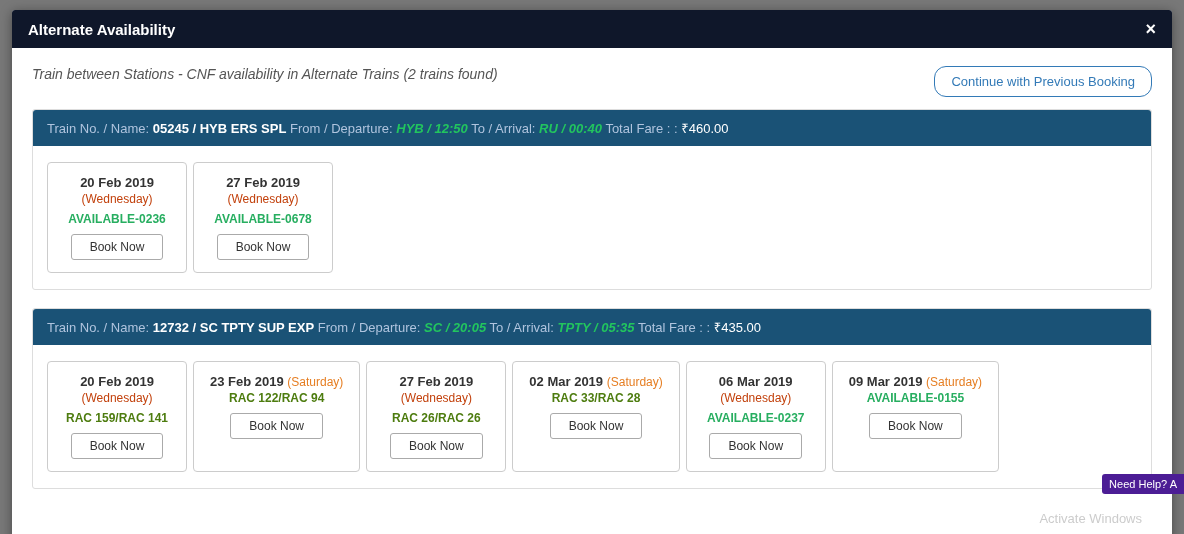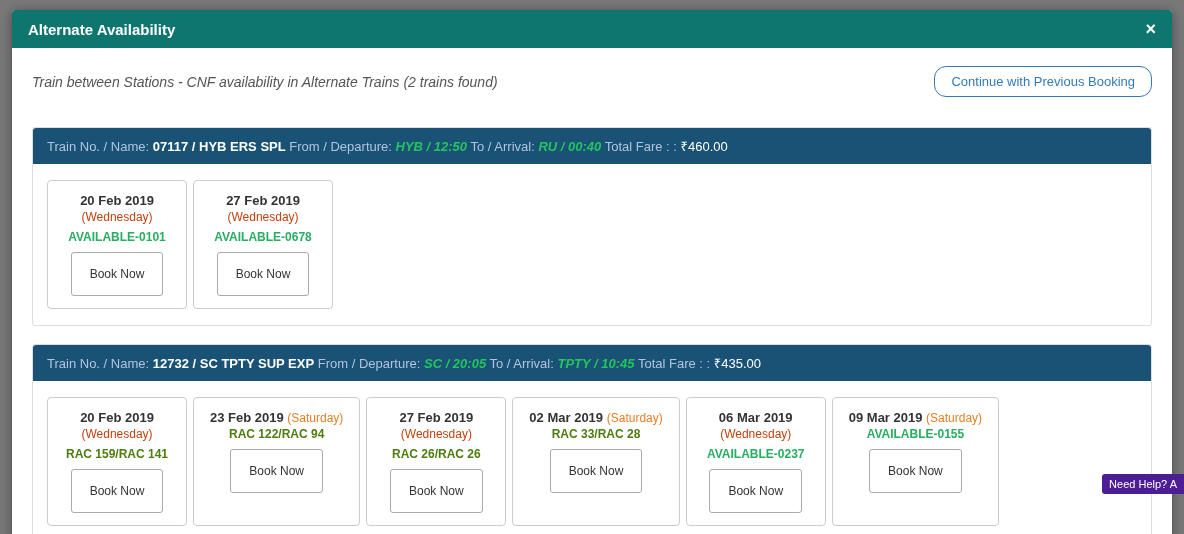--- a/index.html
+++ b/index.html
@@ -22,21 +22,21 @@
       padding-top: 10px;
     }
     .modal {
       background: #fff;
       width: 1160px;
       border-radius: 3px;
       box-shadow: 0 2px 12px rgba(0,0,0,0.4);
       position: relative;
     }
     .modal-header {
-      background: #0f766e;
+      background: #0f172a;
       color: #fff;
       padding: 10px 16px;
       font-size: 15px;
       font-weight: bold;
       border-radius: 3px 3px 0 0;
       display: flex;
       justify-content: space-between;
       align-items: center;
       gap: 12px;
     }
@@ -46,22 +46,22 @@
       cursor: pointer;
       font-weight: bold;
       line-height: 1;
     }
     .modal-body {
       padding: 18px 20px 20px 20px;
     }
     .top-bar {
       display: flex;
       justify-content: space-between;
-      align-items: center;
-      margin-bottom: 30px;
+      align-items: flex-start;
+      margin-bottom: 12px;
     }
     .subtitle {
       color: #555;
       font-size: 14px;
       font-style: italic;
     }
     .continue-btn {
       border: 1.5px solid #337ab7;
       color: #337ab7;
       background: #fff;
@@ -132,21 +132,21 @@
     .date-card .avail-orange {
       color: #4d7c0f;
       font-size: 12px;
       font-weight: bold;
       margin-bottom: 8px;
     }
     .book-btn {
       border: 1px solid #aaa;
       background: #fff;
       color: #333;
-      padding: 14px 18px;
+      padding: 5px 18px;
       border-radius: 3px;
       font-size: 12px;
       cursor: pointer;
     }
     .watermark {
       color: #ccc;
       font-size: 13px;
       text-align: right;
       padding: 4px 10px 6px 0;
     }
@@ -177,52 +177,52 @@
     <div class="modal-body">
 
       <div class="top-bar">
         <span class="subtitle">Train between Stations - CNF availability in Alternate Trains (2 trains found)</span>
         <button class="continue-btn">Continue with Previous Booking</button>
       </div>
 
       <div class="train-section">
         <div class="train-header">
           <span class="label">Train No. / Name:</span>
-          <span class="train-name"> 07117 / HYB ERS SPL</span>
+          <span class="train-name"> 05245 / HYB ERS SPL</span>
           <span class="label">  From / Departure:</span>
           <span class="value">  HYB / 12:50</span>
           <span class="label">  To / Arrival:</span>
           <span class="value">  RU / 00:40</span>
           <span class="label">  Total Fare : :</span>
           <span class="fare">  ₹460.00</span>
         </div>
         <div class="dates-row">
           <div class="date-card">
             <div class="date-text">20 Feb 2019</div>
             <div class="day-text">(Wednesday)</div>
-            <div class="avail-green">AVAILABLE-0101</div>
+            <div class="avail-green">AVAILABLE-0236</div>
             <button class="book-btn">Book Now</button>
           </div>
           <div class="date-card">
             <div class="date-text">27 Feb 2019</div>
             <div class="day-text">(Wednesday)</div>
             <div class="avail-green">AVAILABLE-0678</div>
             <button class="book-btn">Book Now</button>
           </div>
         </div>
       </div>
 
       <div class="train-section">
         <div class="train-header">
           <span class="label">Train No. / Name:</span>
           <span class="train-name"> 12732 / SC TPTY SUP EXP</span>
           <span class="label">  From / Departure:</span>
           <span class="value">  SC / 20:05</span>
           <span class="label">  To / Arrival:</span>
-          <span class="value">  TPTY / 10:45</span>
+          <span class="value">  TPTY / 05:35</span>
           <span class="label">  Total Fare : :</span>
           <span class="fare">  ₹435.00</span>
         </div>
         <div class="dates-row">
           <div class="date-card">
             <div class="date-text">20 Feb 2019</div>
             <div class="day-text">(Wednesday)</div>
             <div class="avail-orange">RAC 159/RAC 141</div>
             <button class="book-btn">Book Now</button>
           </div>

